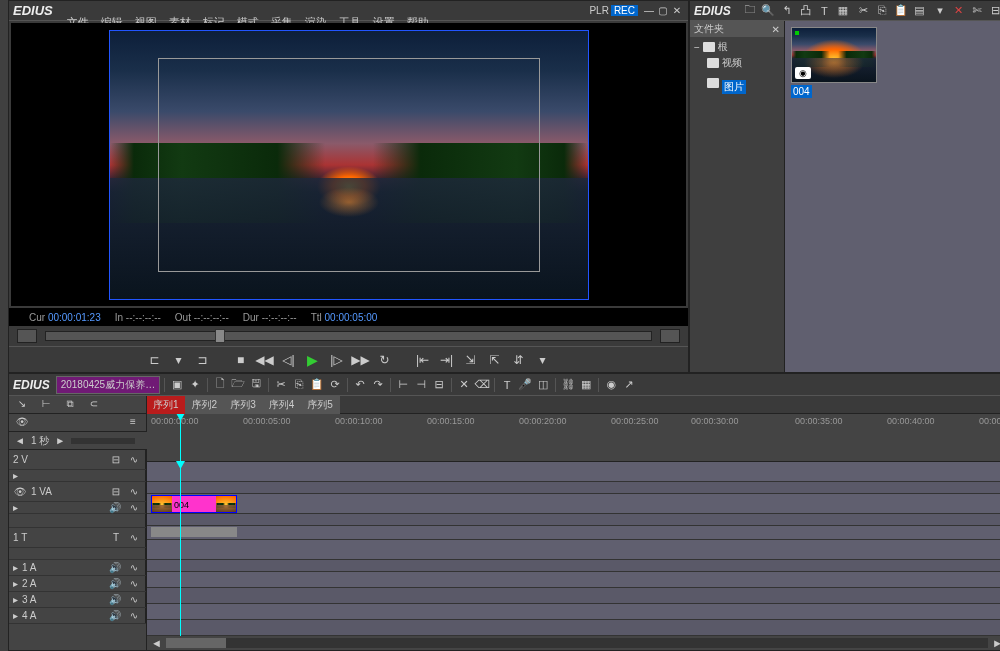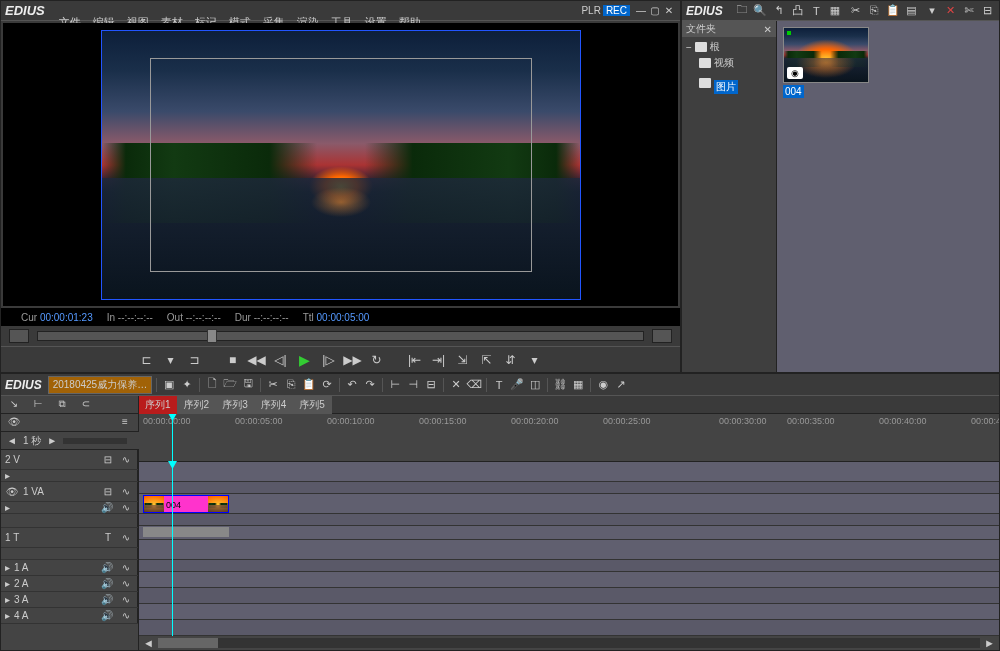--- a/index.html
+++ b/index.html
@@ -1,17 +1,17 @@
 <!DOCTYPE html>
 <html><head>
 <meta charset="utf-8">
 <style>
 * { margin: 0; padding: 0; box-sizing: border-box; font-family: "Microsoft YaHei", Arial, sans-serif; }
 body { background: #404040; width: 1000px; height: 651px; overflow: hidden; color: #ccc; font-size: 11px; }
-.app { display: grid; grid-template-columns: 681px 319px; grid-template-rows: 373px 278px; width: 876px; height: 651px; }
+.app { display: grid; grid-template-columns: 681px 319px; grid-template-rows: 373px 278px; width: 876px; height: 651px; padding-left: 8px; }
 .preview-panel { background: #3a3a3a; border: 1px solid #222; display: flex; flex-direction: column; }
 .bin-panel { background: #3a3a3a; border: 1px solid #222; display: flex; flex-direction: column; }
 .timeline-panel { grid-column: 1 / 3; background: #3a3a3a; border: 1px solid #222; display: flex; flex-direction: column; }
 
 .menu-bar { height: 20px; background: #3a3a3a; display: flex; align-items: center; padding: 0 4px; border-bottom: 1px solid #555; }
 .logo { font-weight: bold; font-style: italic; font-size: 13px; color: #eee; margin-right: 8px; }
 .menu-item { padding: 2px 6px; font-size: 11px; cursor: pointer; margin-top: 24px; }
 .menu-spacer { flex: 1; }
 .plr { font-size: 10px; color: #ccc; margin-right: 2px; }
 .rec { font-size: 10px; color: #fff; background: #0066cc; padding: 0 3px; margin-right: 4px; }
@@ -74,21 +74,21 @@
 .thumb-dot { position: absolute; left: 3px; top: 3px; width: 4px; height: 4px; background: #0c0; }
 
 .bin-tabs { height: 20px; background: #3a3a3a; border-top: 1px solid #555; display: flex; align-items: center; font-size: 10px; }
 .bin-tab { padding: 2px 6px; cursor: pointer; border-right: 1px solid #555; }
 .bin-tab.active { background: #555; }
 
 .tl-toolbar { height: 22px; background: #3a3a3a; display: flex; align-items: center; padding: 0 4px; gap: 2px; border-bottom: 1px solid #555; }
 .tl-logo { font-weight: bold; font-style: italic; font-size: 12px; color: #eee; margin-right: 4px; }
 .tl-btn { width: 16px; height: 16px; display: inline-flex; align-items: center; justify-content: center; font-size: 11px; cursor: pointer; color: #ccc; }
 .tl-sep { width: 1px; height: 14px; background: #555; margin: 0 2px; }
-.tl-dropdown { background: #a16207; padding: 1px 4px; font-size: 10px; cursor: pointer; border: 1px solid #666; }
+.tl-dropdown { background: #701a75; padding: 1px 4px; font-size: 10px; cursor: pointer; border: 1px solid #666; }
 
 .tl-body { flex: 1; display: flex; overflow: hidden; }
 .tl-tracks-hdr { width: 138px; background: #444; border-right: 1px solid #222; display: flex; flex-direction: column; }
 .tl-content { flex: 1; background: #5a5a6a; display: flex; flex-direction: column; overflow: hidden; position: relative; }
 
 .tl-mode-row { height: 18px; display: flex; align-items: center; padding: 0 4px; gap: 6px; border-bottom: 1px solid #222; }
 .tl-mode-btn { width: 18px; height: 14px; font-size: 10px; cursor: pointer; text-align: center; }
 
 .seq-tabs { height: 18px; background: #3a3a3a; display: flex; align-items: center; border-bottom: 1px solid #222; }
 .seq-tab { padding: 2px 6px; font-size: 10px; cursor: pointer; border-right: 1px solid #555; background: #555; }
@@ -397,21 +397,21 @@
           <span class="seq-tab">序列5</span>
         </div>
         <div class="ruler" style="height:36px; border-bottom:1px solid #222">
           <div class="playhead"></div>
           <span class="ruler-tick" style="left:4px">00:00:00:00</span>
           <span class="ruler-tick" style="left:96px">00:00:05:00</span>
           <span class="ruler-tick" style="left:188px">00:00:10:00</span>
           <span class="ruler-tick" style="left:280px">00:00:15:00</span>
           <span class="ruler-tick" style="left:372px">00:00:20:00</span>
           <span class="ruler-tick" style="left:464px">00:00:25:00</span>
-          <span class="ruler-tick" style="left:580px">00:00:30:00</span>
+          <span class="ruler-tick" style="left:544px">00:00:30:00</span>
           <span class="ruler-tick" style="left:648px">00:00:35:00</span>
           <span class="ruler-tick" style="left:740px">00:00:40:00</span>
           <span class="ruler-tick" style="left:832px">00:00:45:</span>
         </div>
 
         <div style="position:relative; flex:1;">
           <div class="playhead" style="top:0"></div>
 
           <div class="track-row" style="height:20px">
               <div class="track-lane"></div>

